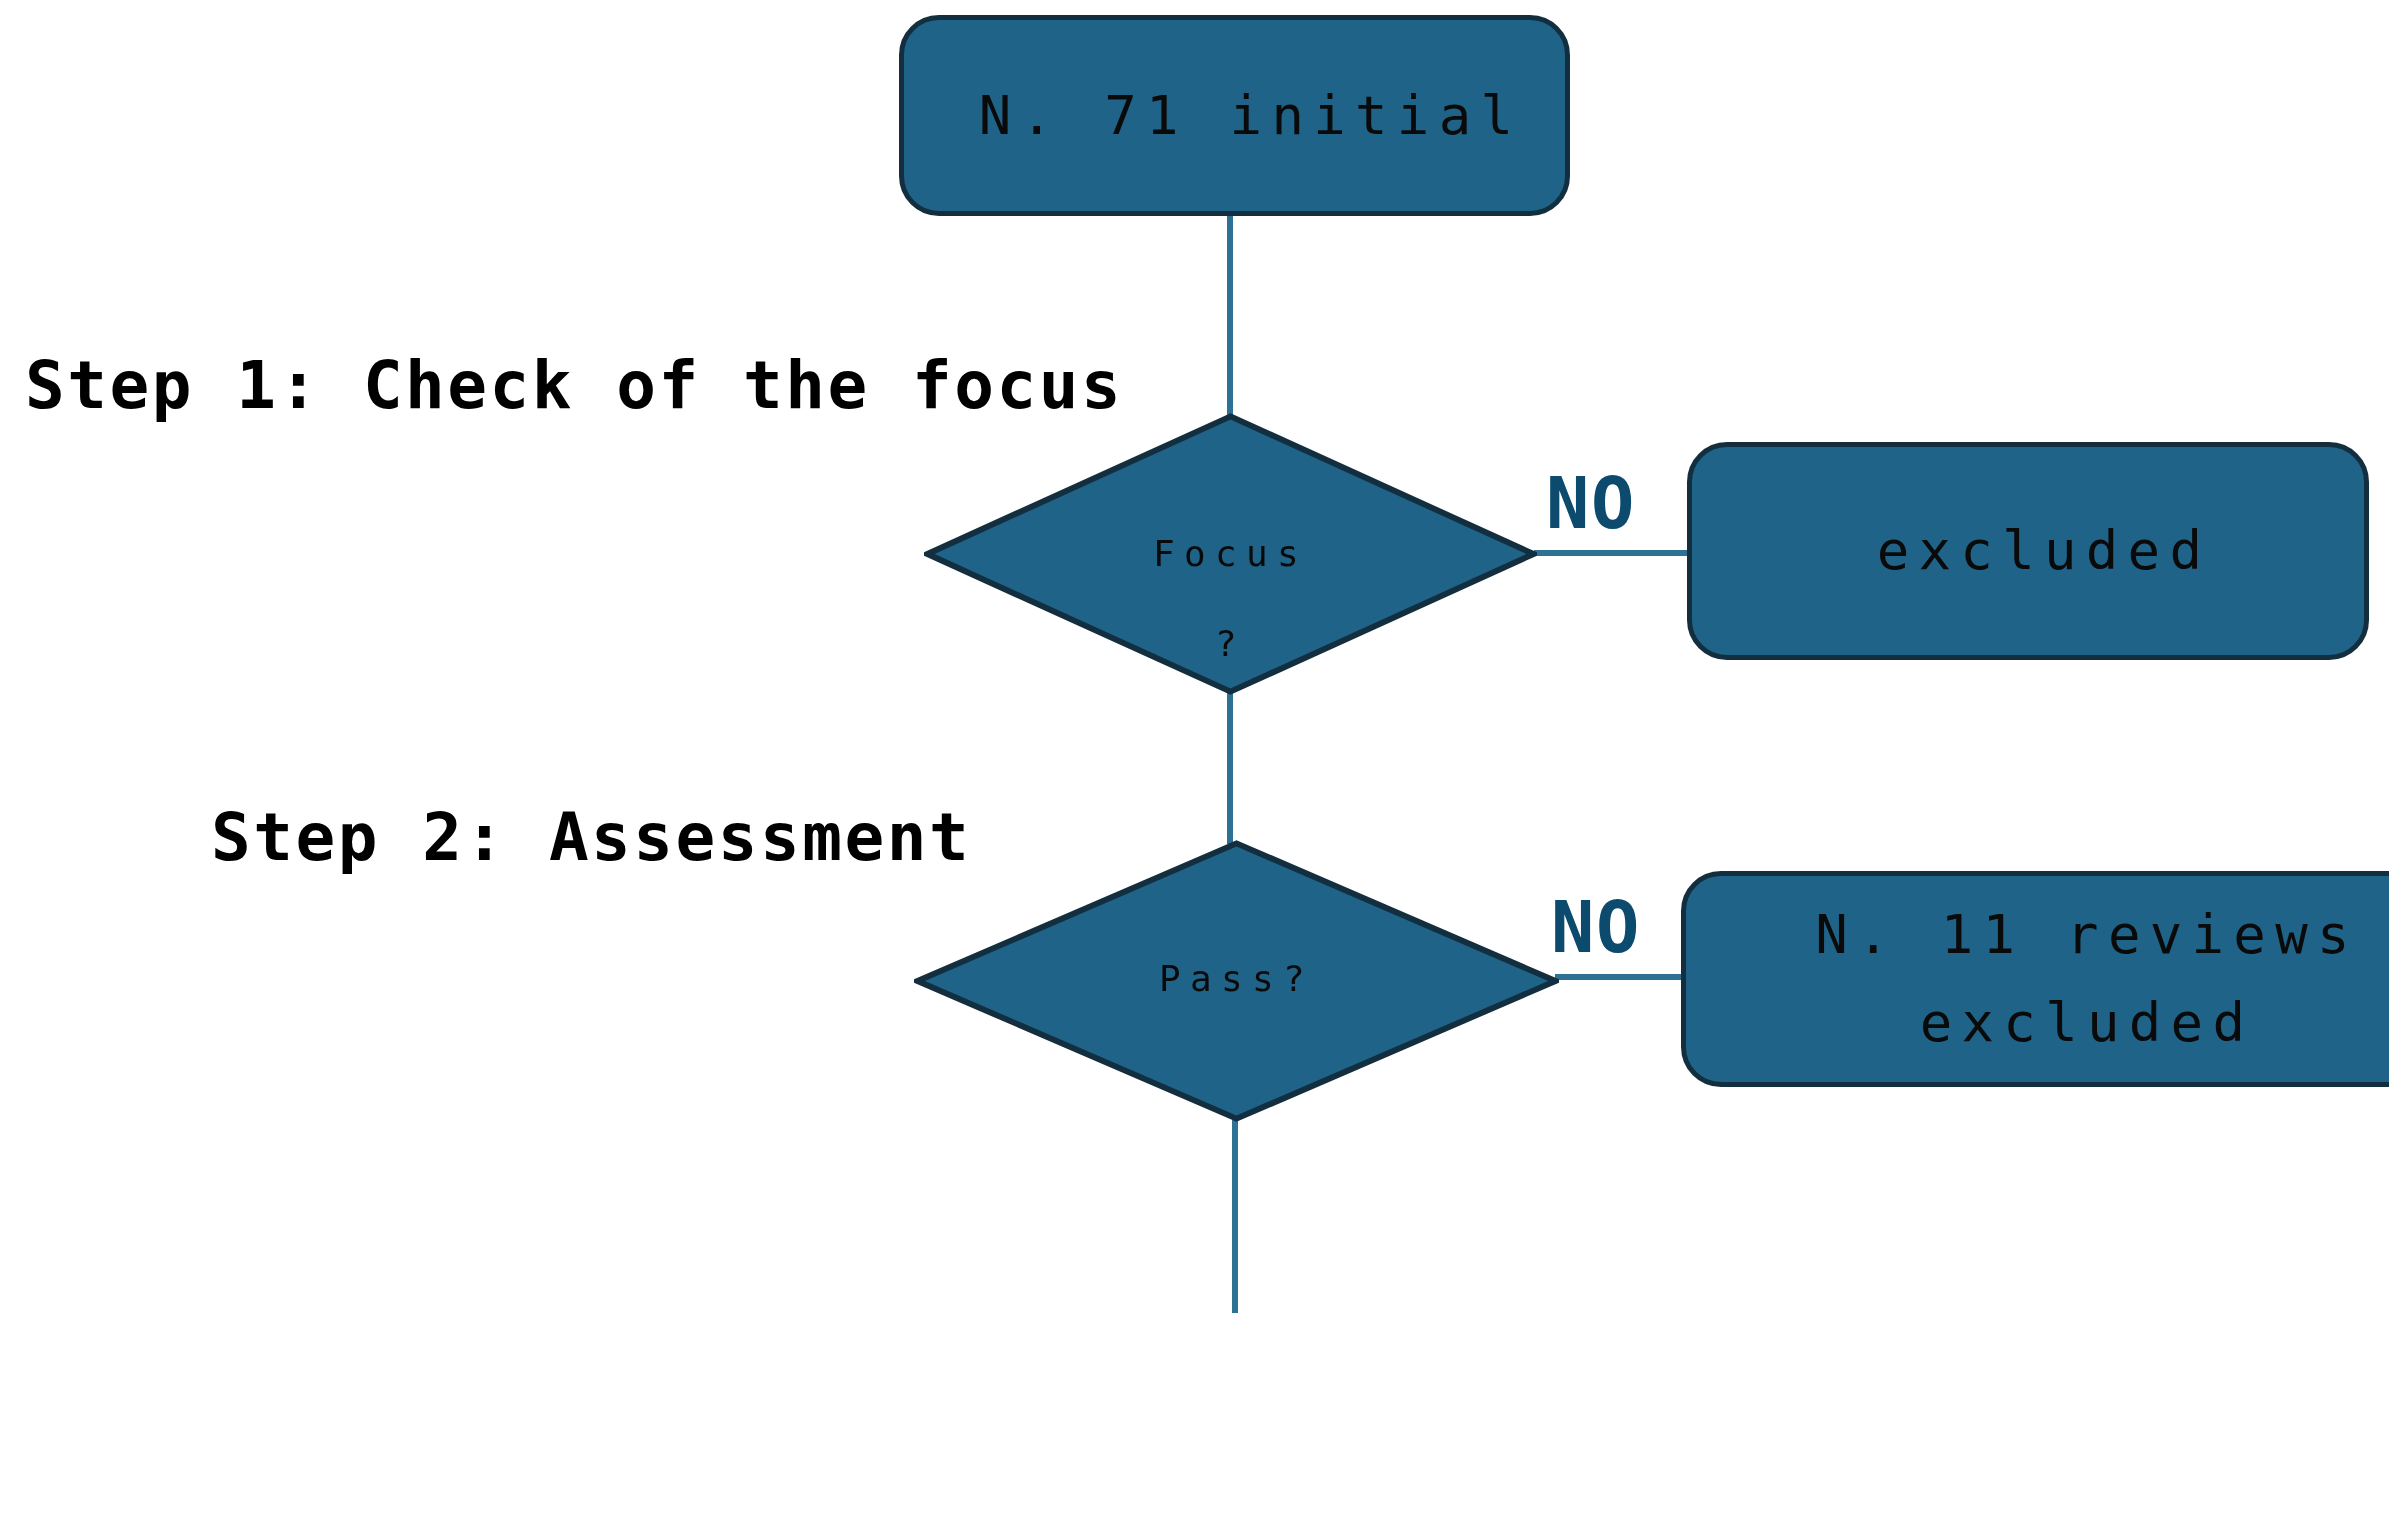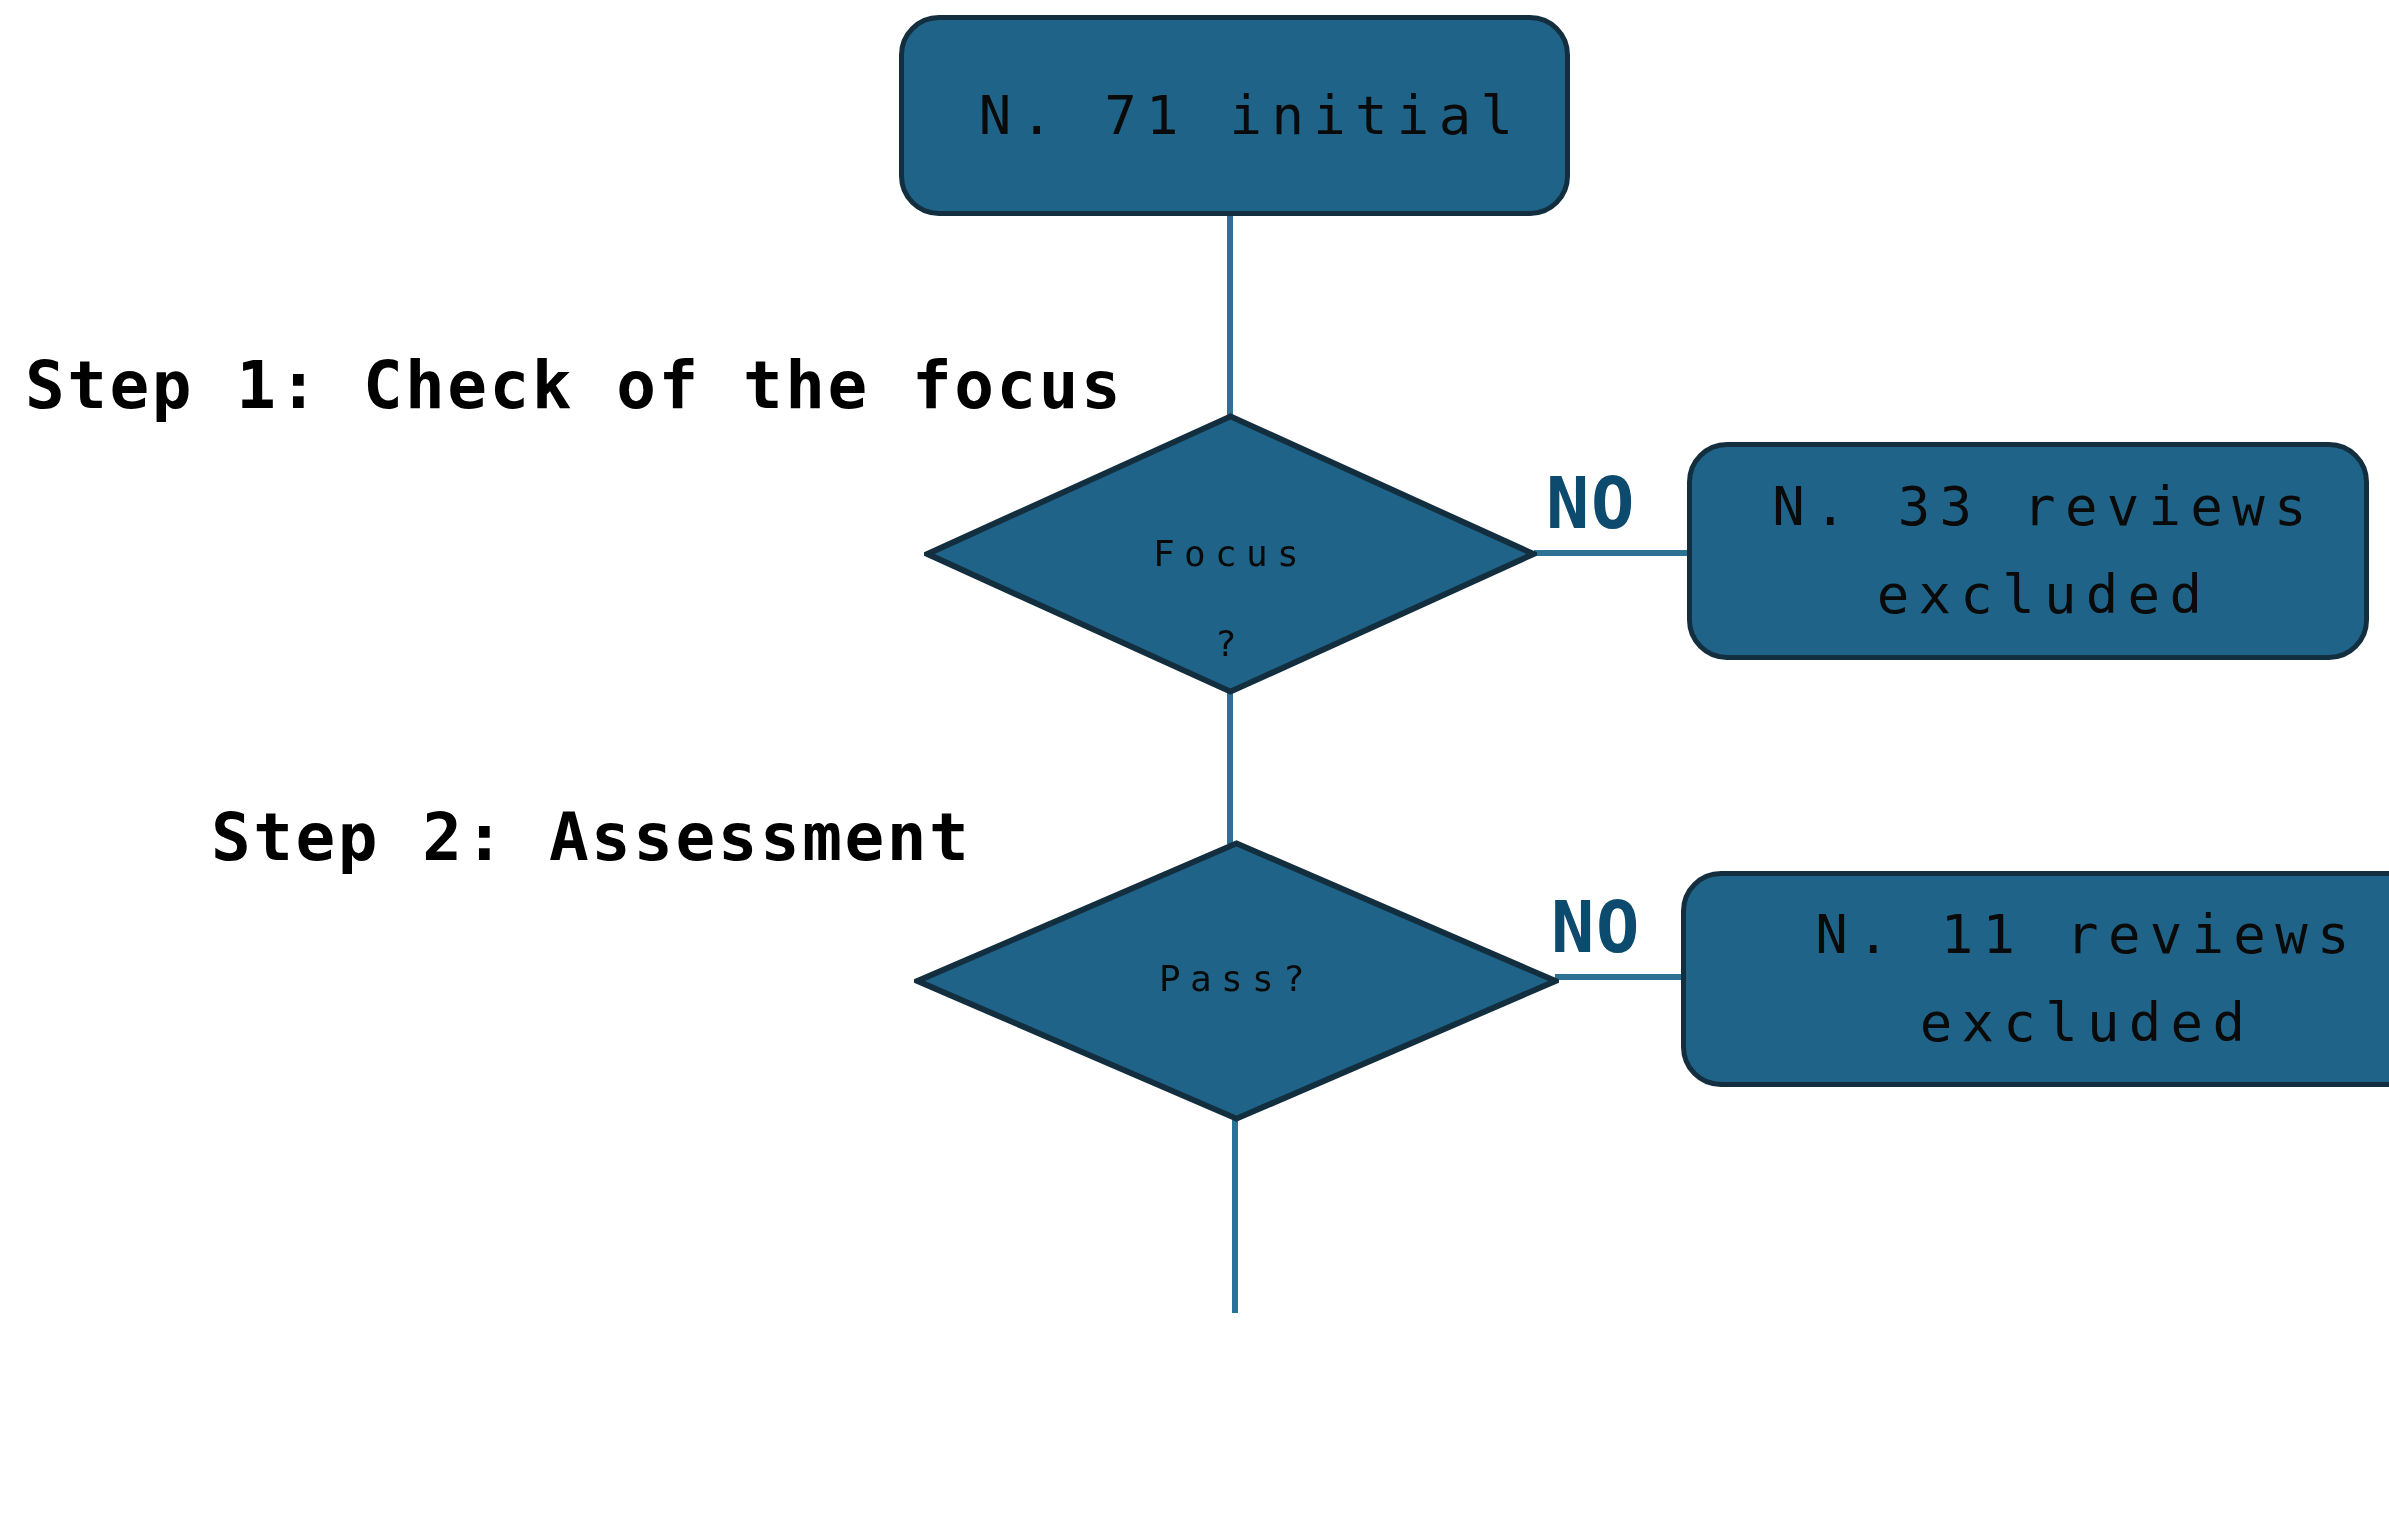--- a/index.html
+++ b/index.html
@@ -103,21 +103,20 @@
     <svg viewBox="0 0 726 334">
       <polygon points="363,4 722,167 363,330 4,167"></polygon>
     </svg>
     <div class="dtext" style="top:96px;">Focus</div>
     <div class="dtext" style="top:186px;">?</div>
   </div>
 
   <div class="nolabel" style="left:1546px; top:465px;">NO</div>
 
   <div class="node" style="left:1687px; top:442px; width:682px; height:218px;">
-    <div class="nline">N. 33 reviews</div>
     <div class="nline">excluded</div>
   </div>
 
   <div class="steplabel" style="left:211px; top:800px;">Step 2: Assessment</div>
 
   <div class="decision" style="left:914px; top:840px; width:645px; height:282px;">
     <svg viewBox="0 0 764 334">
       <polygon points="382,4 760,167 382,330 4,167"></polygon>
     </svg>
     <div class="dtext" style="top:94px;">Pass?</div>

